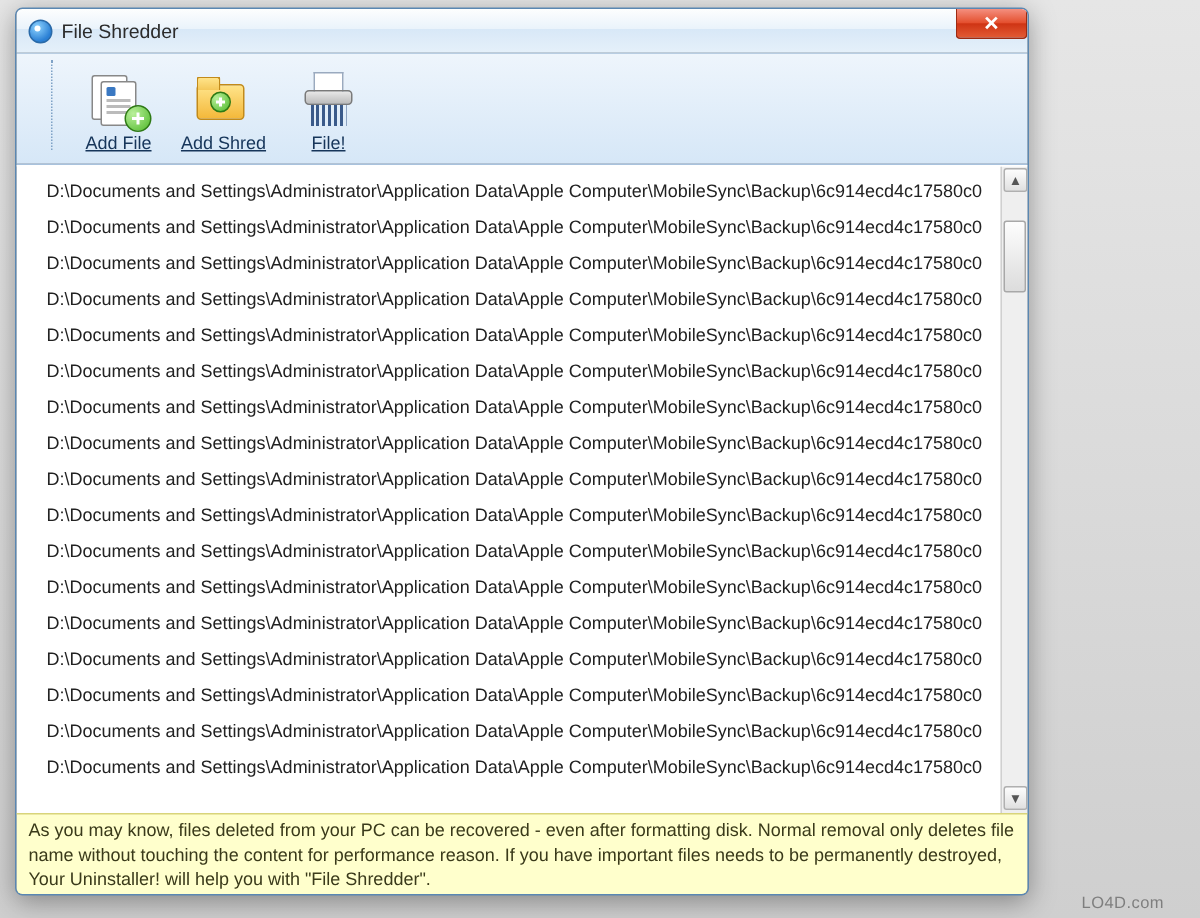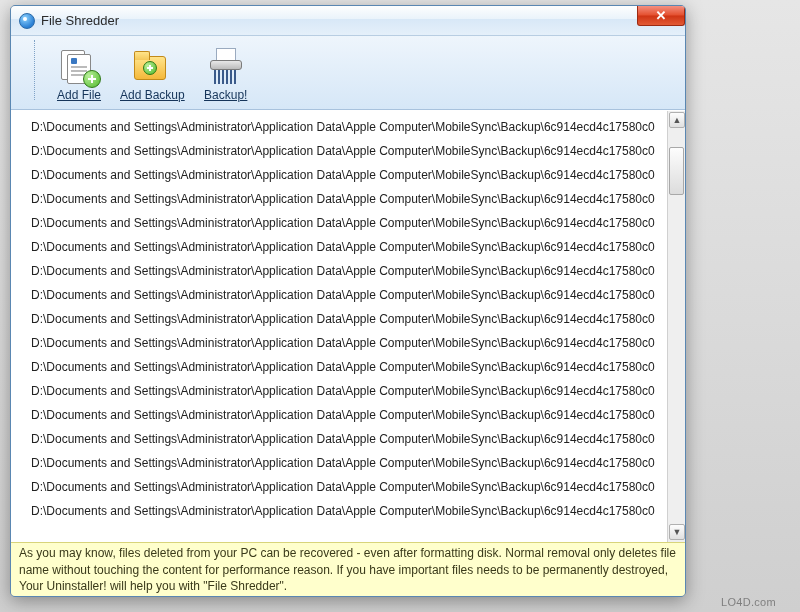--- a/index.html
+++ b/index.html
@@ -247,30 +247,30 @@
           <div class="plus"></div>
       </div>
       <span class="lbl">Add File</span>
     </div>
 
     <div class="tool-btn">
       <div class="tool-icon ic-addfolder">
         <div class="folder"></div>
           <div class="plus"></div>
       </div>
-      <span class="lbl">Add Backup</span>
+      <span class="lbl">Add Shred</span>
     </div>
 
     <div class="tool-btn">
       <div class="tool-icon ic-shred">
         <div class="paper"></div>
           <div class="slot"></div>
           <div class="strips"></div>
       </div>
-      <span class="lbl">Backup!</span>
+      <span class="lbl">File!</span>
     </div>
   </div>
 
   <div class="list-area">
     <div class="list-inner" id="file-list-inner">
         <div class="file-row">D:\Documents and Settings\Administrator\Application Data\Apple Computer\MobileSync\Backup\6c914ecd4c17580c0</div>
         <div class="file-row">D:\Documents and Settings\Administrator\Application Data\Apple Computer\MobileSync\Backup\6c914ecd4c17580c0</div>
         <div class="file-row">D:\Documents and Settings\Administrator\Application Data\Apple Computer\MobileSync\Backup\6c914ecd4c17580c0</div>
         <div class="file-row">D:\Documents and Settings\Administrator\Application Data\Apple Computer\MobileSync\Backup\6c914ecd4c17580c0</div>
         <div class="file-row">D:\Documents and Settings\Administrator\Application Data\Apple Computer\MobileSync\Backup\6c914ecd4c17580c0</div>

